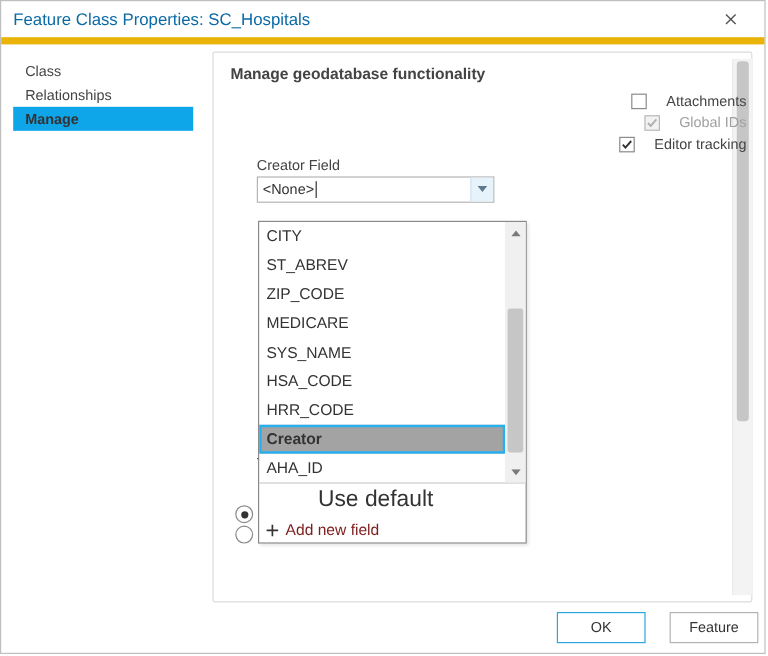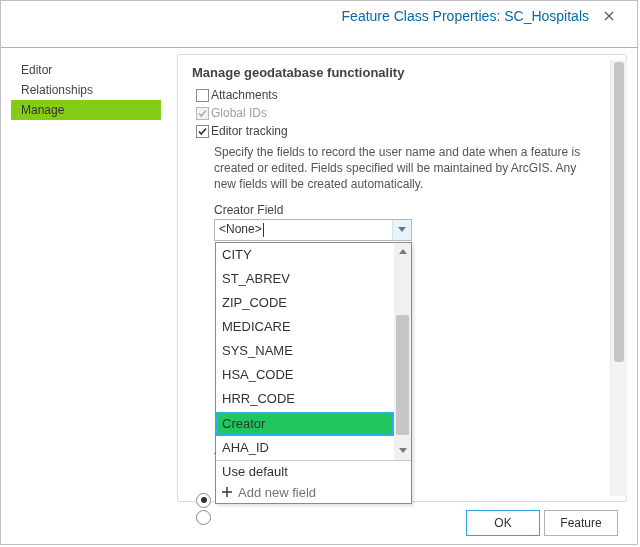--- a/index.html
+++ b/index.html
@@ -17,23 +17,23 @@
     background: #fff;
     position: relative;
     box-sizing: border-box;
     display: flex;
     flex-direction: column;
   }
   .titlebar {
     height: 30px;
     display: flex;
     align-items: center;
-    justify-content: flex-end;
-    padding: 0 8px 16px 10px;
-    border-bottom: 1px solid #eab308;
+    justify-content: space-between;
+    padding: 0 8px 0 10px;
+    border-bottom: 6px solid #eab308;
   }
   .titlebar .title {
     color: #0a6aa6;
     font-size: 14px;
   }
   .titlebar .close {
     width: 40px;
     height: 28px;
     display: flex;
     align-items: center;
@@ -51,22 +51,22 @@
   .sidebar {
     width: 150px;
     padding-top: 6px;
   }
   .sidebar-item {
     padding: 3px 10px;
     color: #444;
     cursor: default;
   }
   .sidebar-item.sel {
-    background: #84cc16;
-    font-weight: 400;
+    background: #0ea5e9;
+    font-weight: 700;
     color: #333;
   }
   .main {
     flex: 1;
     border: 1px solid #dcdcdc;
     border-radius: 2px;
     position: relative;
     padding: 10px 4px 10px 14px;
     box-sizing: border-box;
     min-height: 0;
@@ -77,22 +77,23 @@
   }
   .section-title {
     font-weight: 600;
     color: #444;
     margin-bottom: 8px;
     font-size: 13px;
   }
   .chk-row {
     display: flex;
     align-items: center;
-    gap: 2px;
+    gap: 16px;
     margin: 4px 0 4px 4px;
+    justify-content: flex-end;
   }
   .chkbox {
     width: 13px;
     height: 13px;
     border: 1px solid #8a8a8a;
     background: #fff;
     display: flex;
     align-items: center;
     justify-content: center;
     box-sizing: border-box;
@@ -150,22 +151,22 @@
     border-left: 1px solid #cde4f2;
     display: flex;
     align-items: center;
     justify-content: center;
   }
   .combo-btn svg { display:block; }
   
   .dropdown {
     position: absolute;
     left: 0;
-    top: 22px;
-    width: 197px;
+    top: 36px;
+    width: 224px;
     border: 1px solid #8a8a8a;
     background: #fff;
     box-sizing: border-box;
     z-index: 5;
     box-shadow: 2px 2px 3px rgba(0,0,0,.12);
   }
   .dd-scroll {
     max-height: 230px;
     overflow: hidden;
     position: relative;
@@ -173,23 +174,24 @@
   .dd-items {
     padding-right: 17px;
   }
   .dd-item {
     padding: 2px 6px;
     color:#333;
     font-size: 13px;
     line-height: 1.55;
   }
   .dd-item.hl {
-    background: #22c55e;
+    background: #a3a3a3;
     outline: 2px solid #27b0ef;
     outline-offset: -2px;
+    font-weight: bold;
   }
   
   .dd-vscroll {
     position: absolute;
     right: 0;
     top: 0;
     bottom: 0;
     width: 17px;
     background: #f0f0f0;
     display: flex;
@@ -209,25 +211,26 @@
     position:absolute; left:2px; right:2px; top:55px; height:120px;
     background:#c6c6c6; border-radius:2px;
   }
   .dd-sep {
     border-top: 1px solid #ccc;
     margin: 0;
   }
   .dd-footer-item {
     padding: 3px 6px;
     color:#333;
-    font-size: 13px;
+    font-size: 19px;
+    margin-left: 43px;
   }
   .dd-footer-add {
     padding: 3px 6px;
-    color:#737373;
+    color:#7f1d1d;
     font-size: 13px;
     display:flex;
     align-items:center;
     gap:6px;
   }
   
   .behind-block {
     margin-top: 208px;
     margin-left: 0;
   }
@@ -268,22 +271,22 @@
   .main-scroll .thumb {
     position:absolute; left:3px; right:3px; top:2px; height:300px;
     background:#c6c6c6; border-radius:3px;
   }
   
   .footer {
     height: 42px;
     display: flex;
     align-items: center;
     justify-content: flex-end;
-    gap: 4px;
-    padding: 0 19px;
+    gap: 20px;
+    padding: 0 5px;
   }
   .btn {
     min-width: 72px;
     height: 24px;
     border: 1px solid #b3b3b3;
     background: #fff;
     display: flex;
     align-items: center;
     justify-content: center;
     color:#333;
@@ -303,21 +306,21 @@
     <div class="close">
       <svg width="10" height="10" viewBox="0 0 10 10">
           <path d="M1 1 L9 9 M9 1 L1 9" stroke="#555" stroke-width="1.2" fill="none"></path>
         </svg>
     </div>
   </div>
 
   <div class="body">
 
     <div class="sidebar">
-      <div class="sidebar-item">Editor</div>
+      <div class="sidebar-item">Class</div>
       <div class="sidebar-item">Relationships</div>
       <div class="sidebar-item sel">Manage</div>
     </div>
 
     <div class="main">
       <div class="main-scroll">
         <div class="thumb"></div>
       </div>
       <div class="main-inner">
 
@@ -339,21 +342,20 @@
 
         <div class="chk-row">
           <span class="chkbox">
             <svg width="11" height="11" viewBox="0 0 11 11">
                 <path d="M2 5.5 L4.2 8 L9 2.5" stroke="#333" stroke-width="1.6" fill="none"></path>
               </svg>
           </span>
           <span class="chk-label">Editor tracking</span>
         </div>
 
-        <div class="spec-text">Specify the fields to record the user name and date when a feature is created or edited. Fields specified will be maintained by ArcGIS. Any new fields will be created automatically.</div>
 
         <div class="field-block" style="position:relative;">
           <div class="field-label">Creator Field</div>
 
           <div class="combo">
             <div class="combo-input">
               <span>&lt;None&gt;</span><span class="caret"></span>
             </div>
             <div class="combo-btn">
               <svg width="8" height="6" viewBox="0 0 8 6">

